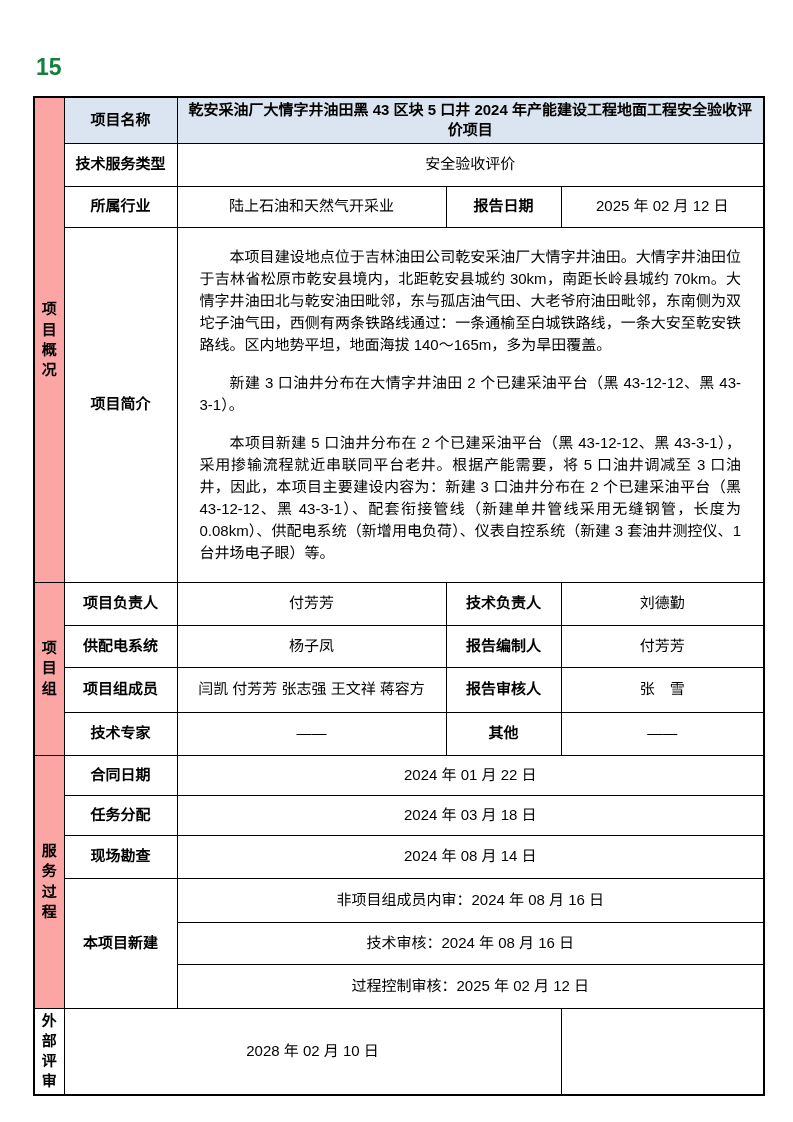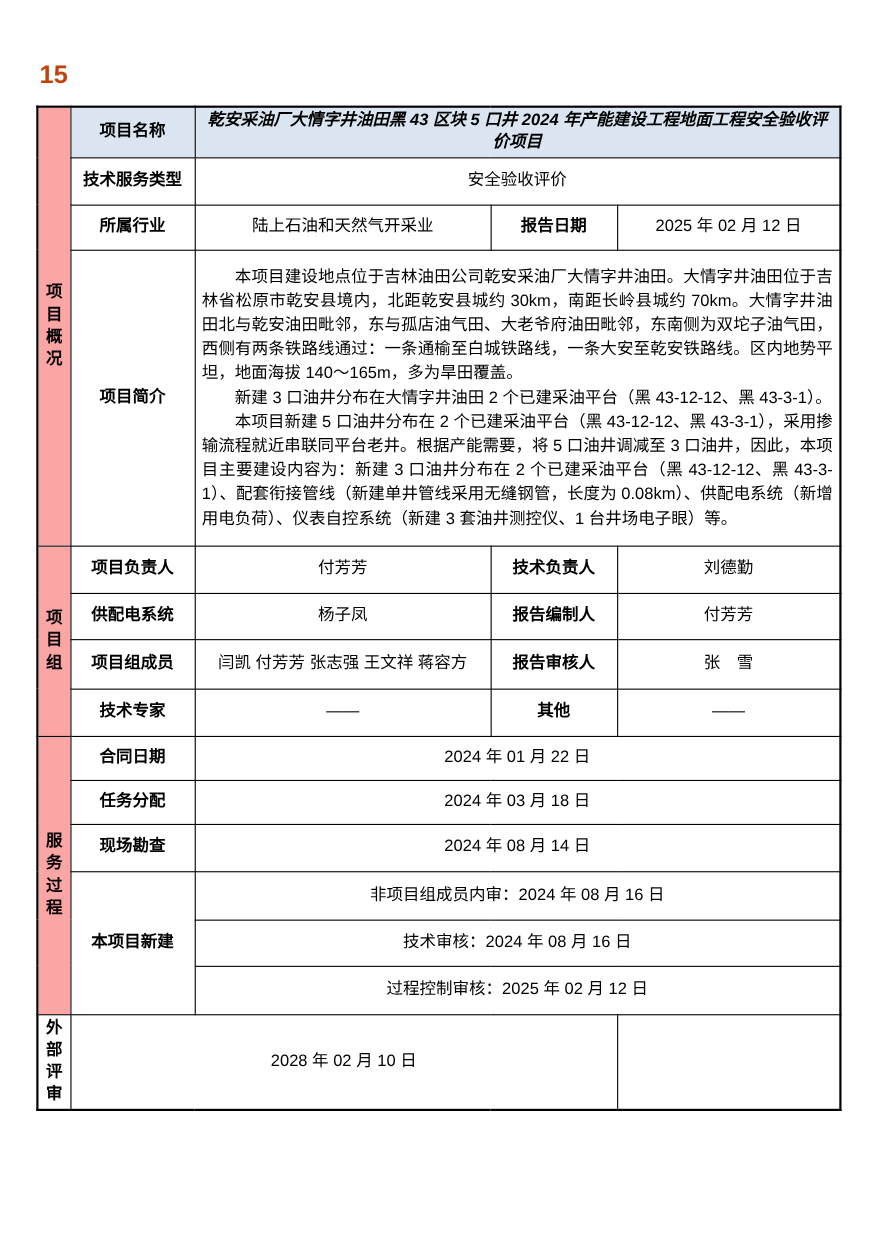--- a/index.html
+++ b/index.html
@@ -13,21 +13,21 @@
     position: relative;
     font-family: "Liberation Sans", "DejaVu Sans", sans-serif;
     color: #000000;
   }
   .page-number {
     position: absolute;
     left: 36px;
     top: 54px;
     font-size: 23px;
     font-weight: bold;
-    color: #c2410c;
+    color: #15803d;
   }
   table.main {
     position: absolute;
     left: 33px;
     top: 96px;
     width: 730px;
     border-collapse: collapse;
     table-layout: fixed;
     border: 2px solid #000000;
     font-size: 15px;
@@ -42,28 +42,28 @@
   }
   td.group {
     padding: 0;
     font-weight: bold;
     line-height: 44px;
     font-size: 15px;
     background: #fca5a5;
   }
   td.lbl { font-weight: bold; }
   .shaded { background: #dbe5f1; }
-  td.title-cell { font-weight: bold; font-style: italic; }
+  td.title-cell { font-weight: bold; }
   td.brief-cell {
     text-align: left;
     vertical-align: top;
     padding: 4px 8px 4px 8px;
   }
   td.brief-cell p {
-    margin: 0;
+    margin: 16px;
     text-indent: 2em;
     text-align: justify;
     line-height: 22px;
   }
   td.left-val {
     text-align: left;
     padding-left: 9px;
   }
 </style>
 </head>

